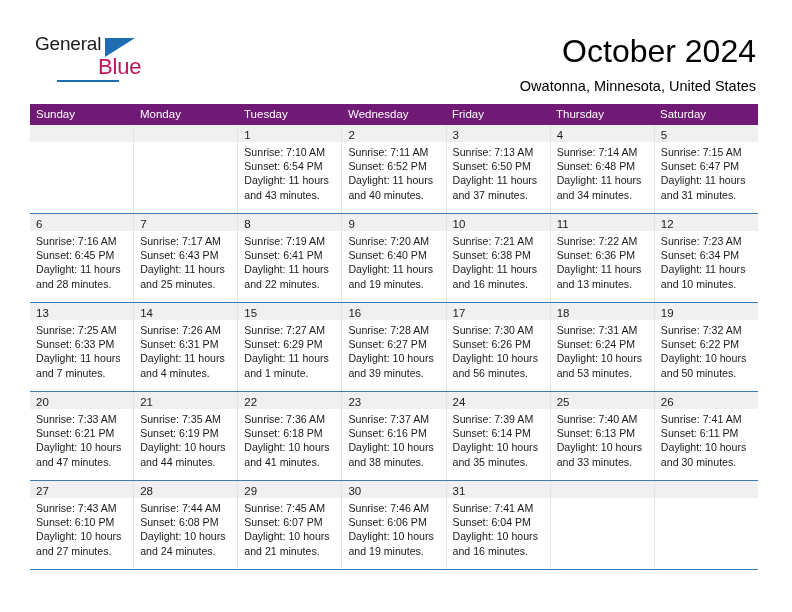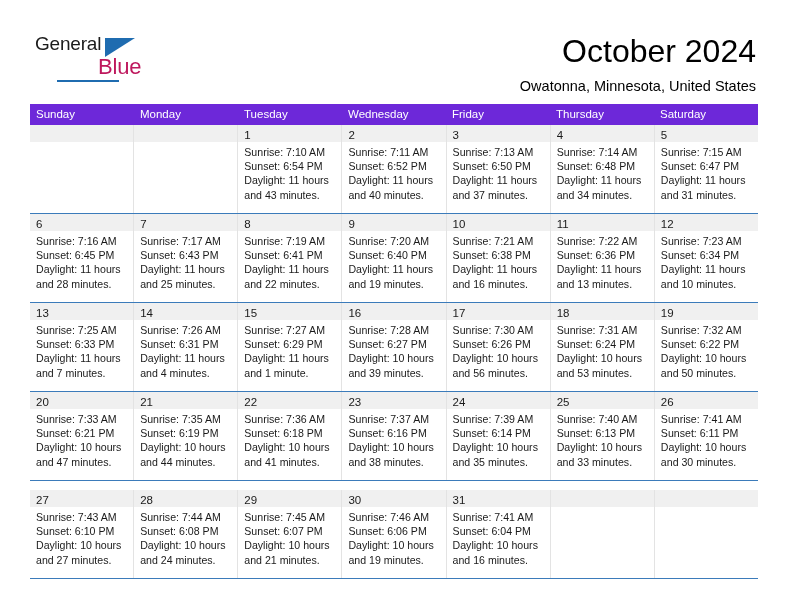--- a/index.html
+++ b/index.html
@@ -93,21 +93,21 @@
 
   
   .calendar {
     position: absolute;
     left: 30px;
     top: 104px;
     width: 728px;
   }
   .cal-head {
     display: flex;
-    background: #6d28d9;
+    background: #701a75;
     height: 21px;
   }
   .cal-head .hcell {
     flex: 1 1 0;
     color: #ffffff;
     font-size: 11.5px;
     line-height: 21px;
     padding-left: 6px;
     box-sizing: border-box;
     white-space: nowrap;
@@ -115,21 +115,20 @@
   }
 
   .week {
     display: flex;
     border-bottom: 1.5px solid #3b7bba;
     height: 89px;
     box-sizing: border-box;
   }
   .week:last-child {
     border-bottom: 1.5px solid #3b7bba;
-    margin-top: 9px;
   }
 
   .day {
     flex: 1 1 0;
     box-sizing: border-box;
     border-right: 1px solid #e3e3e3;
     position: relative;
     overflow: hidden;
   }
   .day:last-child { border-right: none; }

